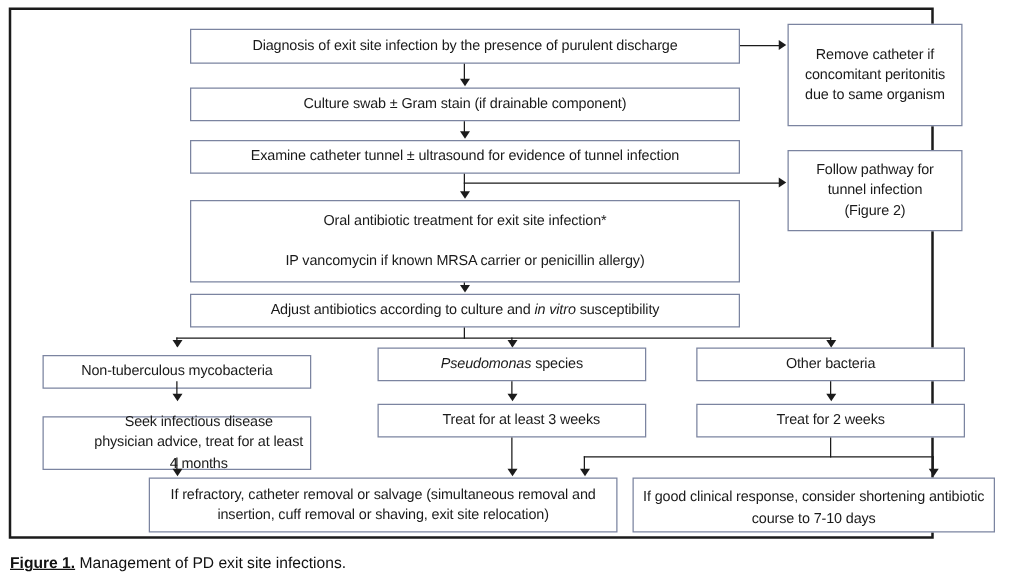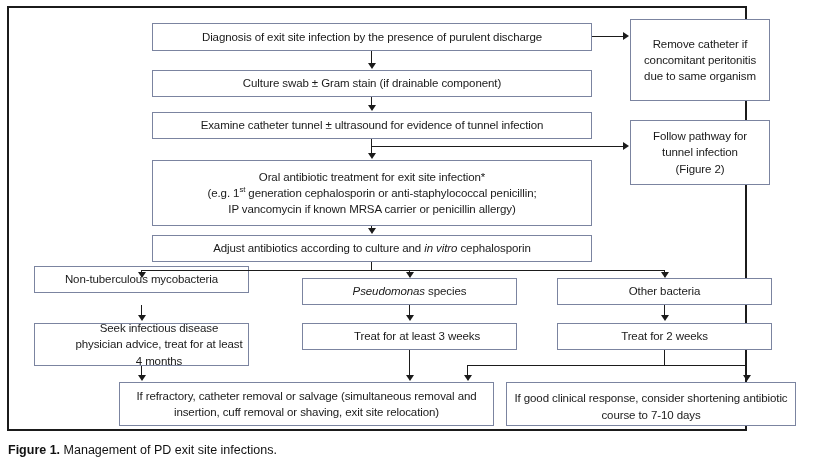--- a/index.html
+++ b/index.html
@@ -67,21 +67,21 @@
 
   
   #caption{
     position:absolute;
     left:8px; top:443px;
     width:700px;
     font-size:12.5px;
     color:#111111;
     line-height:1.25;
   }
-  #caption .cap-label{font-weight:bold;}
+  #caption .cap-label{font-weight:bold;text-decoration:underline;}
 </style>
 </head>
 <body>
 
 <div id="page">
 
   <div id="figure-frame">
 
     <div class="node" style="left:143px; top:15px; width:440px; height:28px;">
       <span class="inner">Diagnosis of exit site infection by the presence of purulent discharge</span>
@@ -103,42 +103,42 @@
       <span class="inner">
         <span>Follow pathway for</span><br>
         <span>tunnel infection</span><br>
         <span>(Figure 2)</span>
       </span>
     </div>
 
     <div class="node" style="left:143px; top:152px; width:440px; height:66px;">
       <span class="inner">
         <span>Oral antibiotic treatment for exit site infection*</span><br>
-        <span><span>(e.g. 1</span><sup>st</sup><span> generation cephalosporin or anti-staphylococcal penicillin;</span></span><br>
+        <br>
         <span>IP vancomycin if known MRSA carrier or penicillin allergy)</span>
       </span>
     </div>
 
     <div class="node" style="left:143px; top:227px; width:440px; height:27px;">
-      <span class="inner"><span>Adjust antibiotics according to culture and </span><i>in vitro</i><span> cephalosporin</span></span>
-    </div>
-
-    <div class="node" style="left:25px; top:258px; width:215px; height:27px;justify-content:flex-end;">
+      <span class="inner"><span>Adjust antibiotics according to culture and </span><i>in vitro</i><span> susceptibility</span></span>
+    </div>
+
+    <div class="node" style="left:25px; top:276px; width:215px; height:27px;justify-content:flex-end;">
       <span class="inner">Non-tuberculous mycobacteria</span>
     </div>
 
     <div class="node" style="left:293px; top:270px; width:215px; height:27px;">
       <span class="inner"><i>Pseudomonas</i><span> species</span></span>
     </div>
 
     <div class="node" style="left:548px; top:270px; width:215px; height:27px;">
       <span class="inner">Other bacteria</span>
     </div>
 
-    <div class="node" style="left:25px; top:315px; width:215px; height:43px;padding-left:40px;">
+    <div class="node" style="left:25px; top:325px; width:215px; height:43px;padding-left:40px;">
       <span class="inner">Seek infectious disease physician advice, treat for at least 4 months</span>
     </div>
 
     <div class="node" style="left:293px; top:315px; width:215px; height:27px;padding-left:20px;">
       <span class="inner">Treat for at least 3 weeks</span>
     </div>
 
     <div class="node" style="left:548px; top:315px; width:215px; height:27px;justify-content:center;">
       <span class="inner">Treat for 2 weeks</span>
     </div>

